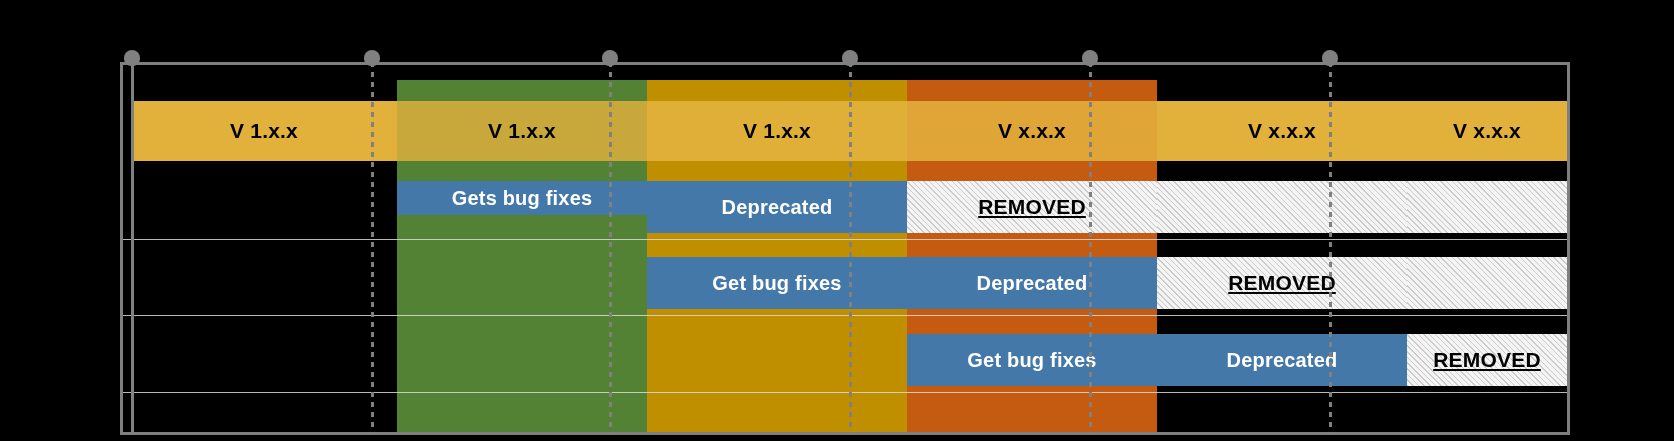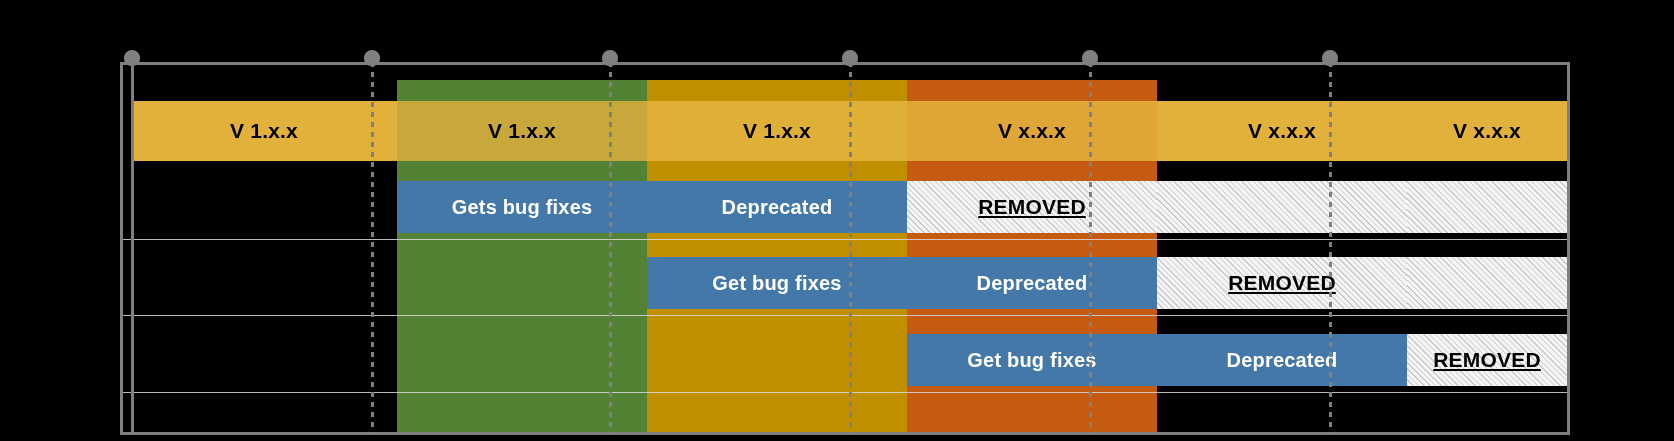--- a/index.html
+++ b/index.html
@@ -56,21 +56,21 @@
   <div class="bar version" style="left:907px;top:101px;width:250px;height:60px;background:rgba(226,177,60,.88);">
     <span>V x.x.x</span>
   </div>
   <div class="bar version" style="left:1157px;top:101px;width:250px;height:60px;">
     <span>V x.x.x</span>
   </div>
   <div class="bar version" style="left:1407px;top:101px;width:160px;height:60px;">
     <span>V x.x.x</span>
   </div>
 
-  <div class="bar blue" style="left:397px;top:181px;width:250px;height:52px;">
+  <div class="bar blue" style="left:397px;top:181px;width:250px;height:34px;">
     <span>Gets bug fixes</span>
   </div>
   <div class="bar blue" style="left:647px;top:181px;width:260px;height:52px;">
     <span>Deprecated</span>
   </div>
   <div class="bar removed" style="left:907px;top:181px;width:250px;height:52px;">
     <span>REMOVED</span>
   </div>
   <div class="bar removed" style="left:1157px;top:181px;width:250px;height:52px;">
     <span></span>

